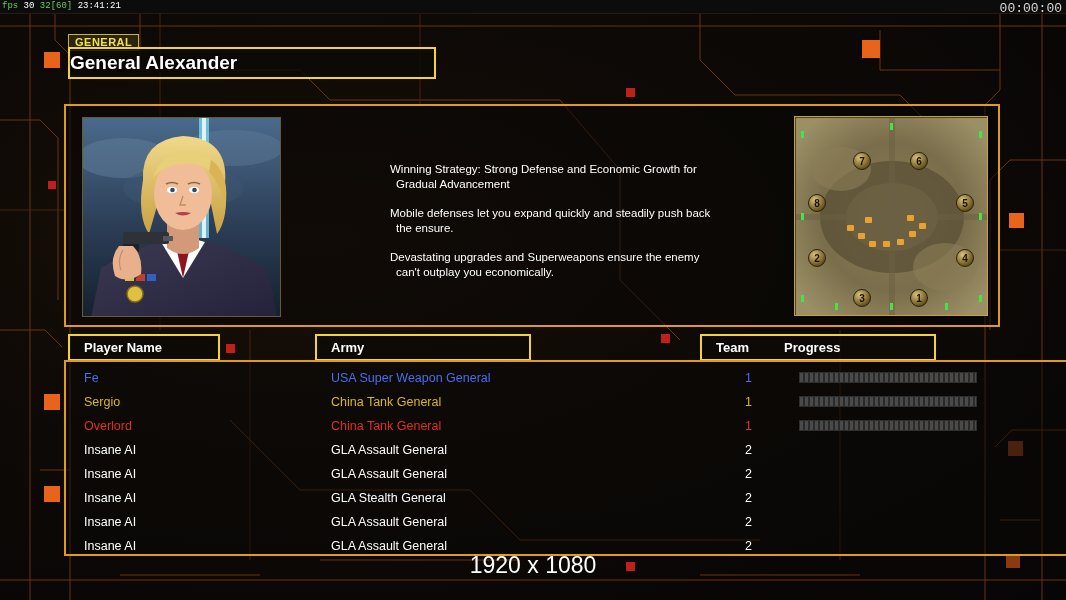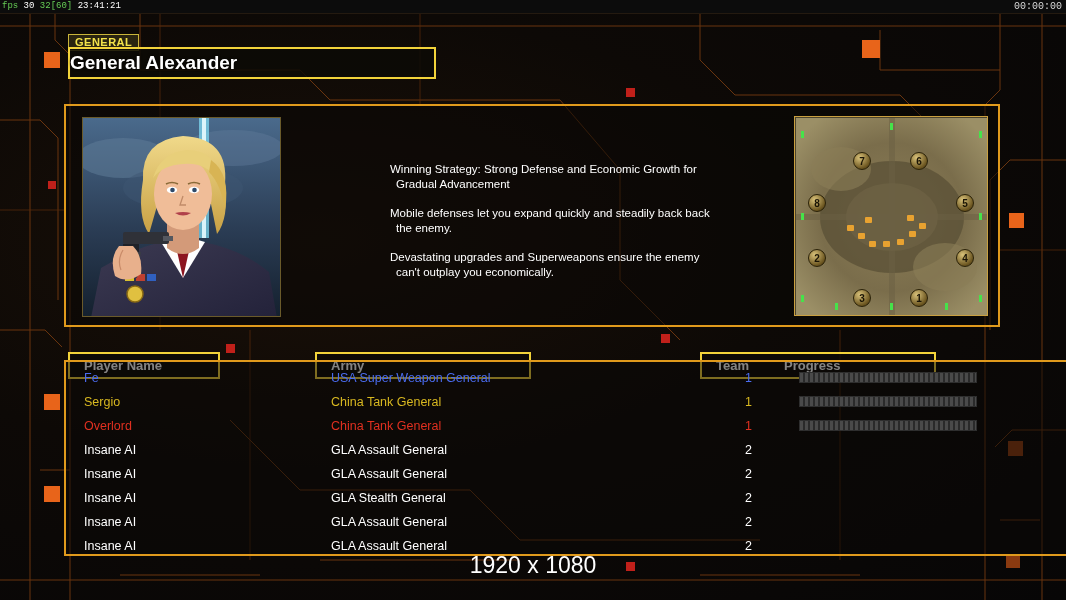--- a/index.html
+++ b/index.html
@@ -34,21 +34,21 @@
     position: absolute; left: 2px; top: 1px;
     font-family: "Liberation Mono", monospace;
     font-size: 9px; color: #d0d0d0; letter-spacing: 0px;
     white-space: nowrap;
   }
   .fps .n { color: #ffffff; }
   .fps .g { color: #66cc55; }
   .clock {
     position: absolute; right: 4px; top: 1px;
     font-family: "Liberation Mono", monospace;
-    font-size: 10px; color: #d8d8d8;
+    font-size: 13px; color: #d8d8d8;
   }
 
   
   .general-tag {
     position: absolute; left: 68px; top: 34px;
     font-size: 11px; font-weight: bold; color: #f2e24a;
     letter-spacing: 0.5px;
     background: #2a2410;
     border: 1px solid #c9b53a;
     padding: 1px 6px 2px 6px;
@@ -100,21 +100,21 @@
     border: 1px solid #2b2208;
     color: #1a1405; font-size: 10px; font-weight: bold;
     display: flex; align-items: center; justify-content: center;
     font-family: "Liberation Sans", sans-serif;
   }
   .mm-green { position: absolute; width: 3px; height: 7px; background: #46e24a; }
   .mm-res { position: absolute; width: 7px; height: 6px; background: #e8a230; border-radius: 1px; }
 
   
   .hdr {
-    position: absolute; top: 352px; height: 27px;
+    position: absolute; top: 334px; height: 27px;
     border: 2px solid #f2d33a;
     background: rgba(12,10,6,0.8);
     display: flex; align-items: center;
   }
   .hdr span { color: #ffffff; font-size: 13px; font-weight: bold; padding-left: 14px; }
   .hdr-name { left: 68px; width: 152px; }
   .hdr-army { left: 315px; width: 216px; }
   .hdr-team { left: 700px; width: 236px; }
   .hdr-team .two { display: flex; width: 100%; }
   .hdr-team .two span:first-child { width: 82px; padding-left: 14px; }
@@ -274,21 +274,21 @@
           <rect x="46" y="10" width="10" height="5" fill="#54575f"></rect>
         </g>
 
         <path d="M36 128 Q26 140 32 158 Q44 166 58 156 Q60 138 50 128 Z" fill="#e8b08c"></path>
         <path d="M40 132 Q34 142 38 152" stroke="#c88a68" stroke-width="1.2" fill="none"></path>
       </svg>
     </div>
 
     <div class="strategy">
       <p>Winning Strategy: Strong Defense and Economic Growth for Gradual Advancement</p>
-      <p>Mobile defenses let you expand quickly and steadily back back the enemy.</p>
+      <p>Mobile defenses let you expand quickly and steadily push back the ensure.</p>
       <p>Devastating upgrades and Superweapons ensure the enemy can't outplay you economically.</p>
     </div>
 
     <div class="minimap">
       <svg width="194" height="200" viewBox="0 0 194 200" style="position:absolute;left:0;top:0;">
         <defs>
           <radialGradient id="gsand" cx="50%" cy="50%" r="62%">
             <stop offset="0%" stop-color="#8d7f58"></stop>
             <stop offset="60%" stop-color="#7a6d4b"></stop>
             <stop offset="100%" stop-color="#9b8f66"></stop>

